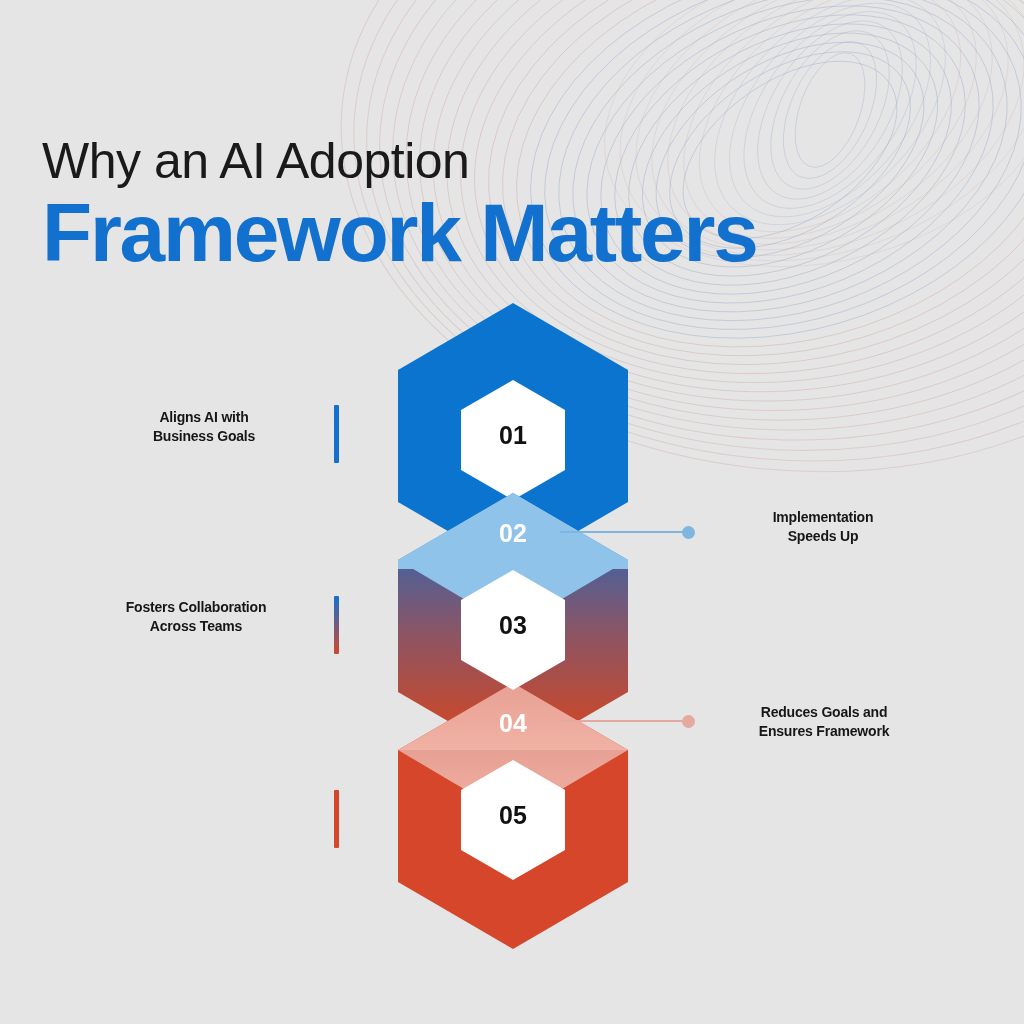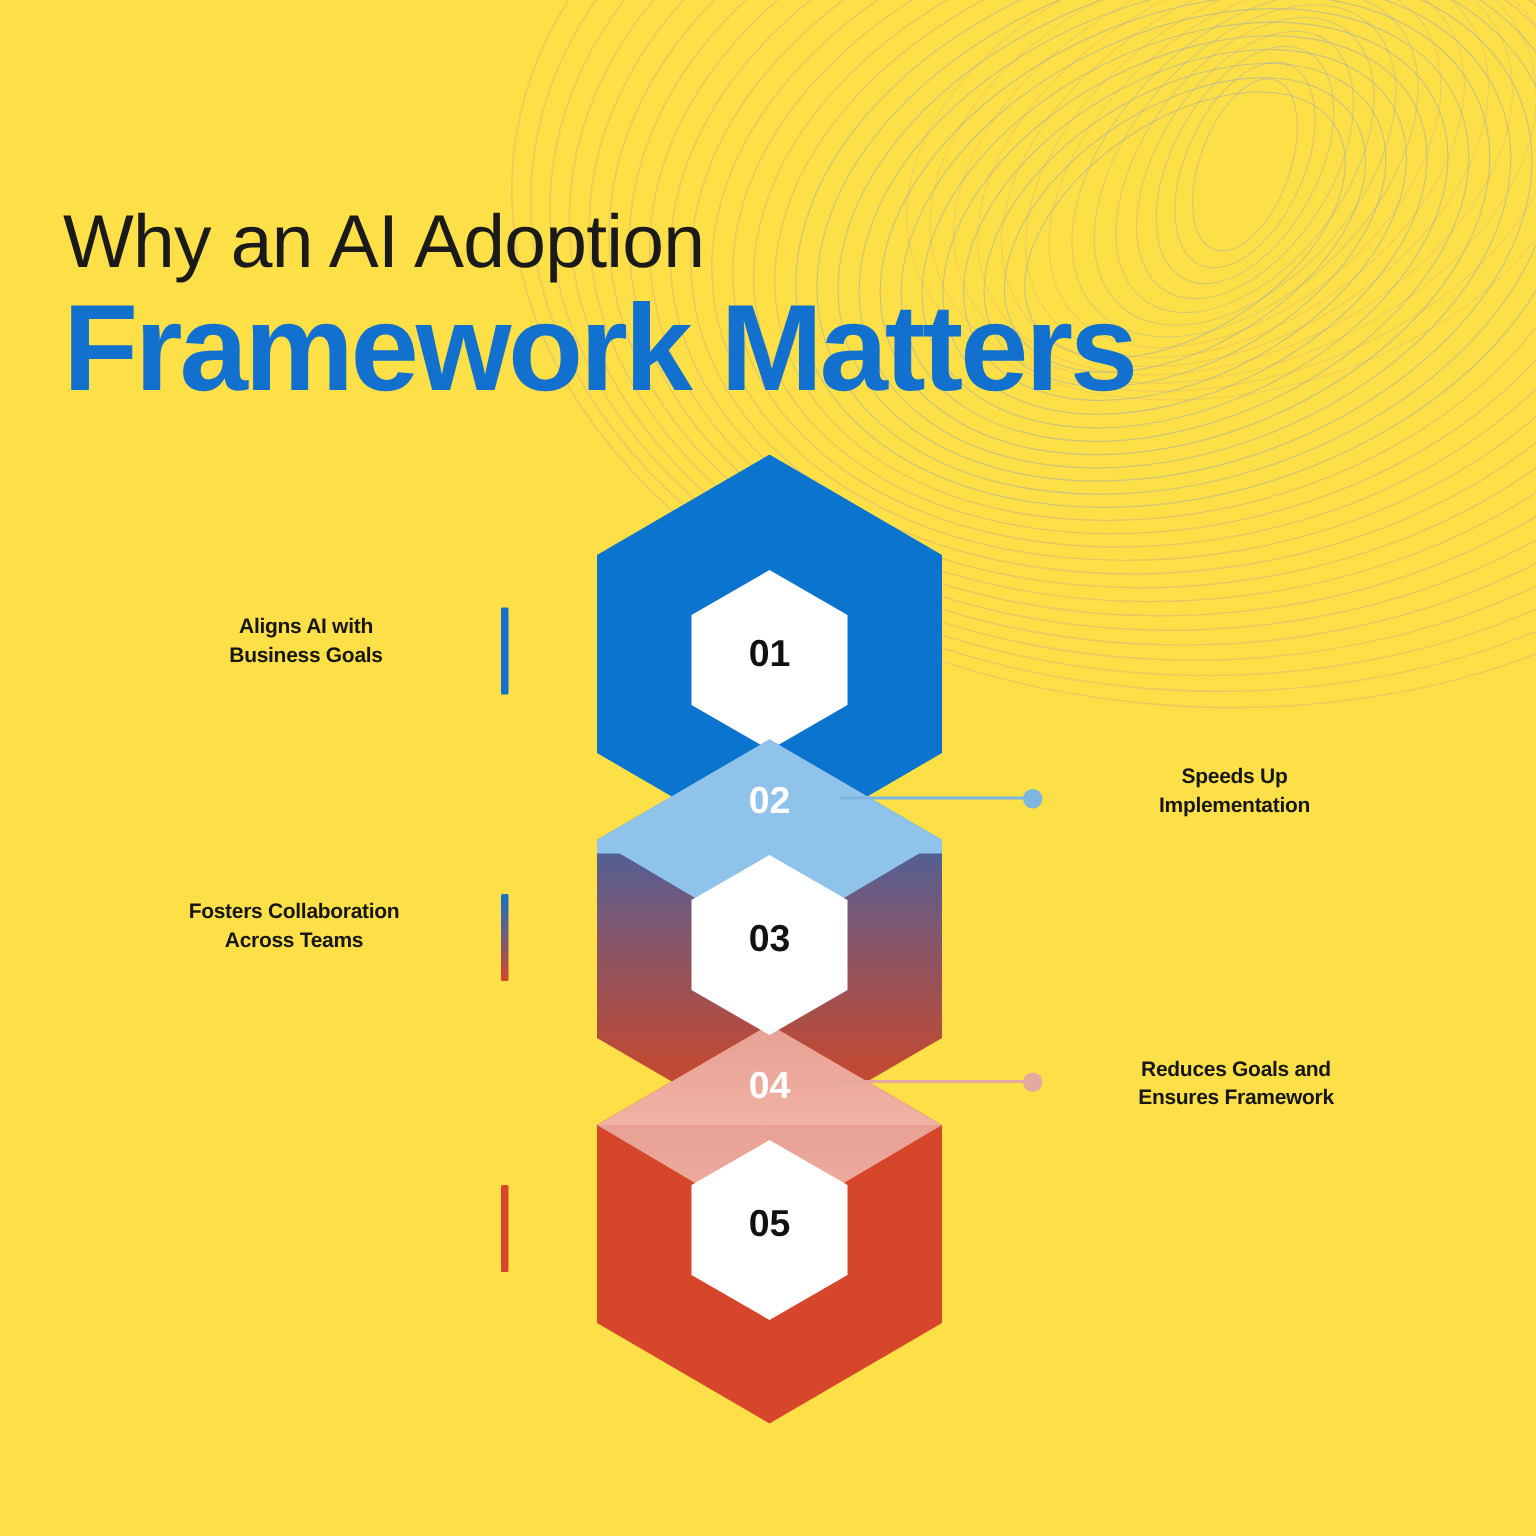--- a/index.html
+++ b/index.html
@@ -10,21 +10,21 @@
   }
   body {
     font-family: "Liberation Sans", sans-serif;
     -webkit-font-smoothing: antialiased;
   }
   #canvas {
     position: relative;
     width: 1024px;
     height: 1024px;
     overflow: hidden;
-    background: #fde047;
+    background: #e5e5e5;
   }
 
   
   #decor {
     position: absolute;
     left: 0;
     top: 0;
     width: 1024px;
     height: 1024px;
     pointer-events: none;
@@ -212,22 +212,22 @@
 
   <div class="label left" style="left:96px; top:408px; width:216px;">
     <div>Aligns AI with</div>
     <div>Business Goals</div>
   </div>
   <div class="accent-bar" style="left:334px; top:405px; height:58px; background:#1271CE;"></div>
 
   <div class="conn-line" style="left:560px; top:531px; width:126px; background:#7FB6DF;"></div>
   <div class="conn-dot" style="left:682px; top:526px; background:#7FB6DF;"></div>
   <div class="label right" style="left:716px; top:508px; width:214px;">
+    <div>Implementation</div>
     <div>Speeds Up</div>
-    <div>Implementation</div>
   </div>
 
   <div class="label left" style="left:72px; top:598px; width:248px;">
     <div>Fosters Collaboration</div>
     <div>Across Teams</div>
   </div>
   <div class="accent-bar" style="left:334px; top:596px; height:58px; background:linear-gradient(to bottom,#1271CE,#D5462A);"></div>
 
   <div class="conn-line" style="left:560px; top:720px; width:126px; background:#E5A99F;"></div>
   <div class="conn-dot" style="left:682px; top:715px; background:#E5A99F;"></div>

